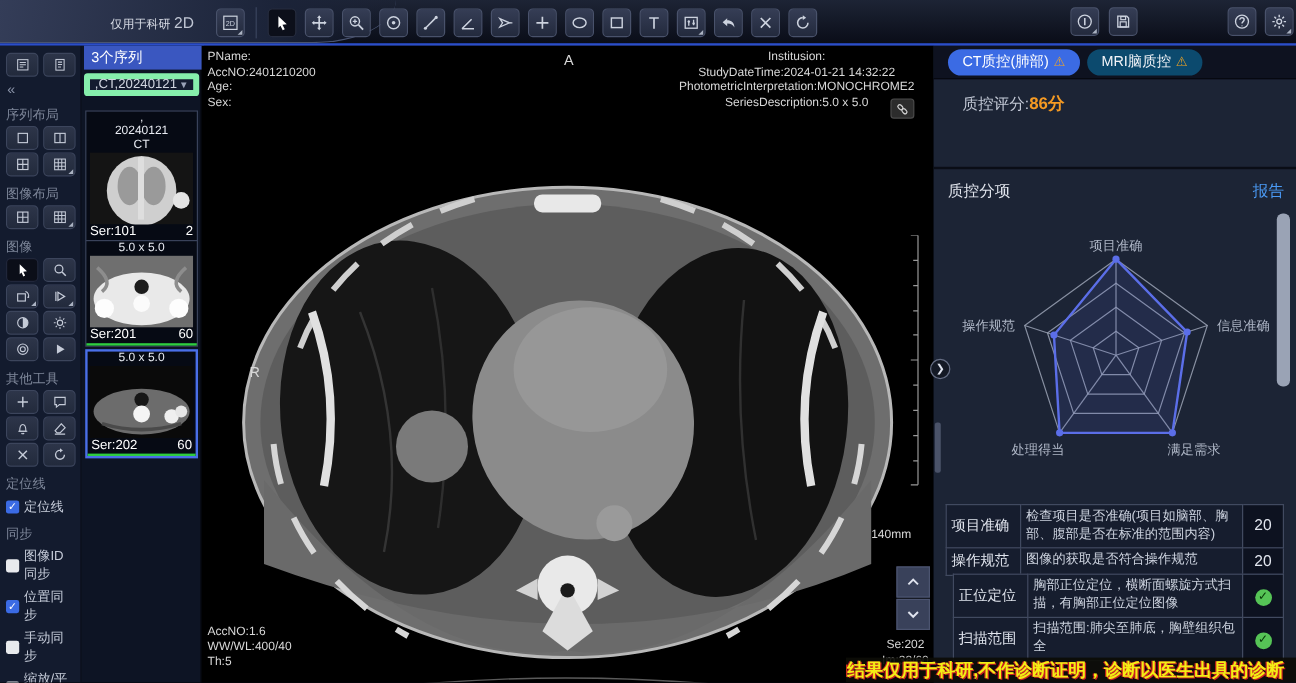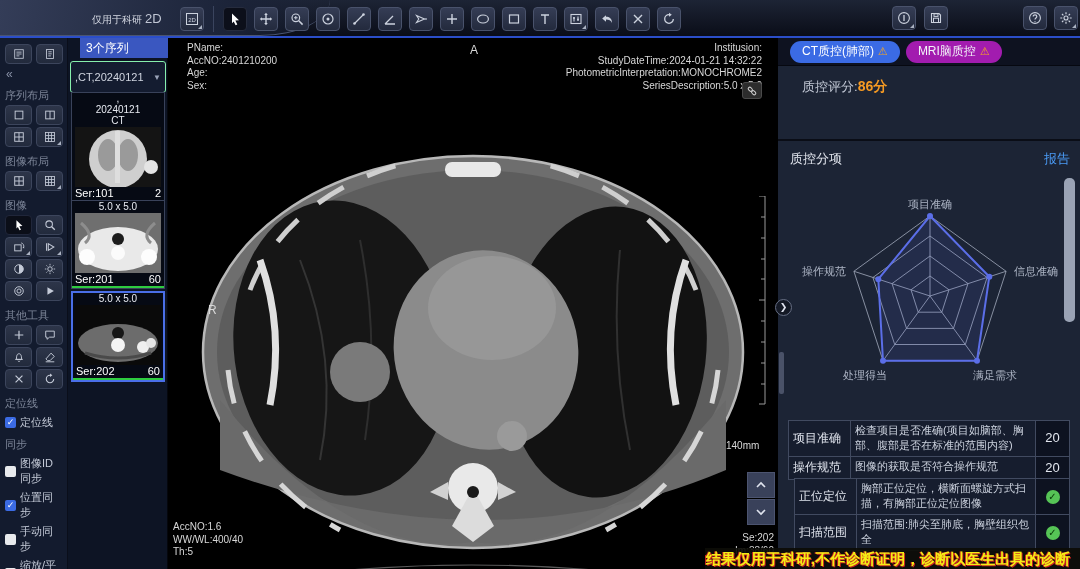--- a/index.html
+++ b/index.html
@@ -39,52 +39,52 @@
     border-left:4px solid transparent;border-bottom:4px solid #aab2c2;}
   .seclabel{color:#7d8699;margin:7px 0 2px 0;font-size:11px;}
   #collapse-btn{color:#8a93a8;font-size:12px;margin:3px 0 0 1px;cursor:pointer;width:14px;}
   .cbrow{display:flex;align-items:center;gap:4px;margin-top:4px;color:#c5cbd8;}
   .cb{width:11px;height:11px;border-radius:2px;background:#e8eaed;flex:none;font-size:9px;
       line-height:11px;text-align:center;color:#fff;}
   .cb.checked{background:#3b6be4;}
 
   
   #series-panel{position:absolute;left:68px;top:38px;width:100px;height:531px;background:#0d1424;border-right:1px solid #05070d;}
-  #series-header{position:absolute;left:12px;top:0;width:100px;height:20px;background:#3a57c0;color:#fff;
+  #series-header{position:absolute;left:2px;top:0;width:100px;height:20px;background:#3a57c0;color:#fff;
     font-size:12px;line-height:20px;padding-left:6px;}
-  #study-select{position:absolute;left:2px;top:23px;width:96px;height:32px;background:#141c30;
-    border:1px solid #86efac;border-radius:3px;color:#d0d5e0;font-size:11px;line-height:17px;
+  #study-select{position:absolute;left:2px;top:23px;width:96px;height:19px;background:#141c30;
+    border:5px solid #86efac;border-radius:3px;color:#d0d5e0;font-size:11px;line-height:17px;
     padding:0 4px;display:flex;justify-content:space-between;align-items:center;}
   .thumb{position:absolute;left:3px;width:94px;background:#060a14;border:1px solid #39425a;}
   .thumb.selected{border:2px solid #4a6fe8;}
   .thumb .th-head{text-align:center;color:#e8ebf2;font-size:10px;line-height:11px;}
   .thumb .th-img{display:block;margin:1px auto 0 auto;}
   .thumb .th-foot{display:flex;justify-content:space-between;color:#fff;font-size:11px;padding:0 3px;height:13px;line-height:13px;}
   .thumb .th-bar{height:2px;background:#2ecc40;width:100%;}
 
   
   #viewport{position:absolute;left:168px;top:38px;width:610px;height:531px;background:#000;overflow:hidden;}
   .ovl{position:absolute;font-size:10px;line-height:12.5px;color:#d8d8d8;white-space:pre;}
-  .ovl.right{text-align:right;}
+  .ovl.right{text-align:center;}
   #vp-link-btn{position:absolute;right:16px;top:44px;width:20px;height:17px;background:#2c2c2c;
     border:1px solid #4a4a4a;border-radius:3px;color:#cfcfcf;display:flex;align-items:center;justify-content:center;}
   .vscroll-btn{position:absolute;left:579px;width:28px;height:26px;background:#39415a;border:1px solid #4c5470;
     color:#dfe3ee;display:flex;align-items:center;justify-content:center;}
   #vp-scroll-thumb{position:absolute;left:611px;top:314px;width:5px;height:42px;background:#4a5268;border-radius:2px;}
   #expand-handle{position:absolute;left:775px;top:299px;width:17px;height:17px;border-radius:50%;
     background:#141925;border:1px solid #666e84;color:#dfe3ee;font-size:9px;line-height:15px;text-align:center;z-index:6;}
 
   
   #right-panel{position:absolute;left:778px;top:38px;width:302px;height:531px;background:#1c2435;}
   #rp-tabs{position:absolute;left:0;top:0;width:302px;height:28px;background:#0e1220;
     display:flex;gap:6px;align-items:center;padding-left:12px;border-bottom:1px solid #060810;}
   .tab-pill{height:22px;border-radius:12px;font-size:12px;color:#fff;display:flex;align-items:center;
     gap:4px;padding:0 12px;}
   .tab-pill.active{background:#3b6be4;}
-  .tab-pill.inactive{background:#a21caf;color:#f2f4f8;text-align:right;}
+  .tab-pill.inactive{background:#0c4a6e;color:#f2f4f8;text-align:right;}
   .warn{color:#f5a623;font-size:11px;}
   #score-line{position:absolute;left:24px;top:40px;font-size:13px;color:#c3c9d6;}
   #score-value{color:#f59a23;font-weight:bold;font-size:14px;}
   #grade-row{position:absolute;left:10px;top:62px;display:flex;gap:5px;}
   .grade-btn{width:89px;height:24px;background:#20283a;border:1px solid #3a4254;border-radius:3px;
     color:#7d8699;font-size:13px;display:flex;align-items:center;justify-content:center;}
   .grade-btn.active{color:#f0b042;border-color:#d89b2d;}
   #rp-divider{position:absolute;left:0;top:101px;width:302px;height:2px;background:#0a0d16;}
   #rp-sec-title{position:absolute;left:12px;top:112px;font-size:13px;color:#e2e6ee;text-align:right;}
   #report-link{position:absolute;right:10px;top:112px;font-size:13px;color:#4a9af5;}
@@ -590,21 +590,21 @@
       <path d="M70 120 Q 95 190 80 265" stroke="#e0e0e0" stroke-width="7" fill="none"></path>
       <path d="M496 120 Q 471 190 486 265" stroke="#e0e0e0" stroke-width="7" fill="none"></path>
       <circle cx="283" cy="348" r="25" fill="#e9e9e9"></circle>
       <path d="M283 348 L 262 386 L 283 402 L 304 386 Z" fill="#dcdcdc"></path>
       <path d="M240 352 L 258 342 L 258 360 Z" fill="#d2d2d2"></path>
       <path d="M326 352 L 308 342 L 308 360 Z" fill="#d2d2d2"></path>
       <circle cx="283" cy="352" r="6" fill="#1a1a1a"></circle>
       <path d="M0 452 Q 280 398 566 452" stroke="#5a5a5a" stroke-width="1.2" fill="none"></path>
     </svg>
 
-    <div class="ovl" style="left:5px;top:4px;margin-left:14px;"><span>PName:</span><br><span>AccNO:2401210200</span><br><span>Age:</span><br><span>Sex:</span></div>
+    <div class="ovl" style="left:5px;top:4px;"><span>PName:</span><br><span>AccNO:2401210200</span><br><span>Age:</span><br><span>Sex:</span></div>
     <div class="ovl" style="left:302px;top:6px;font-size:12px;">A</div>
     <div class="ovl right" style="right:16px;top:4px;"><span>Institusion:</span><br><span>StudyDateTime:2024-01-21 14:32:22</span><br><span>PhotometricInterpretation:MONOCHROME2</span><br><span>SeriesDescription:5.0 x 5.0</span></div>
     <div id="vp-link-btn">
       <svg viewBox="0 0 14 14" width="12" height="12">
           <g transform="rotate(45 7 7)" fill="none" stroke="currentColor" stroke-width="1.2">
             <rect x="1.5" y="5.2" width="5.4" height="3.6" rx="1.8"></rect>
             <rect x="7.1" y="5.2" width="5.4" height="3.6" rx="1.8"></rect>
           </g>
         </svg>
     </div>

